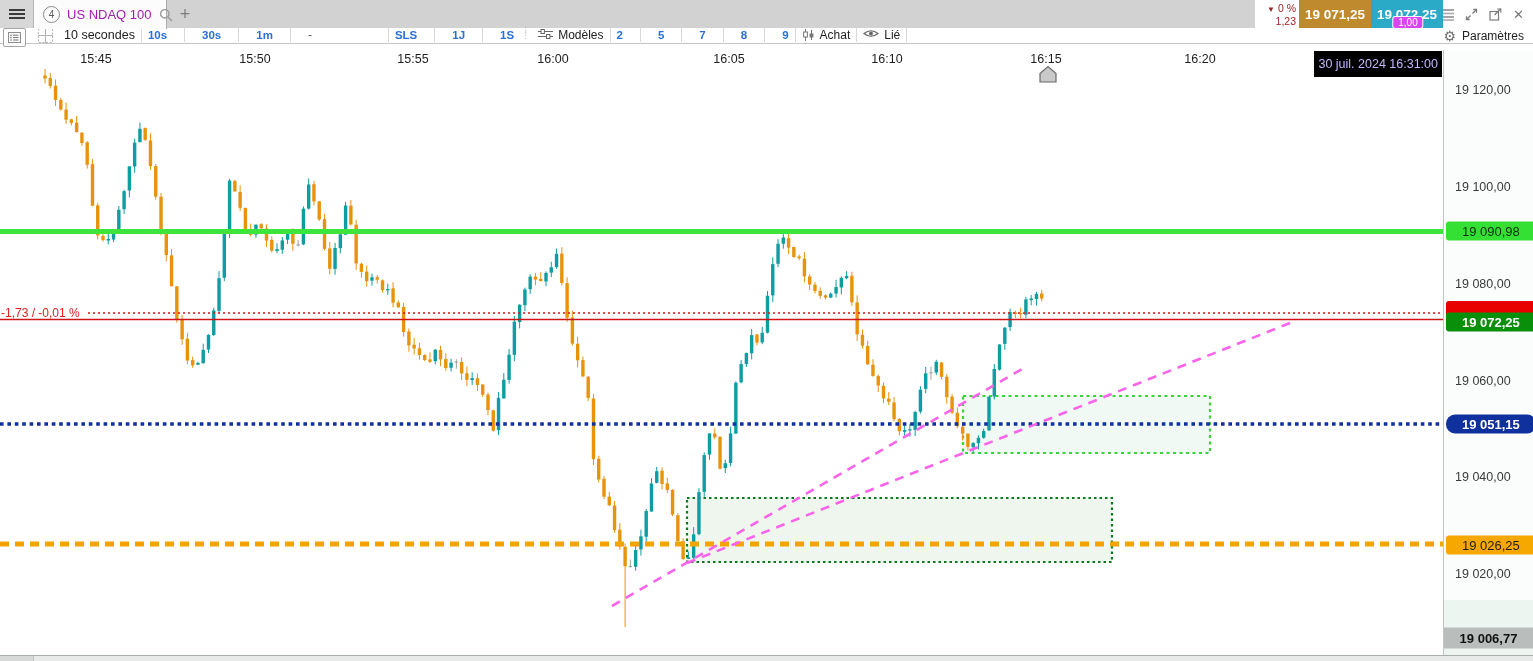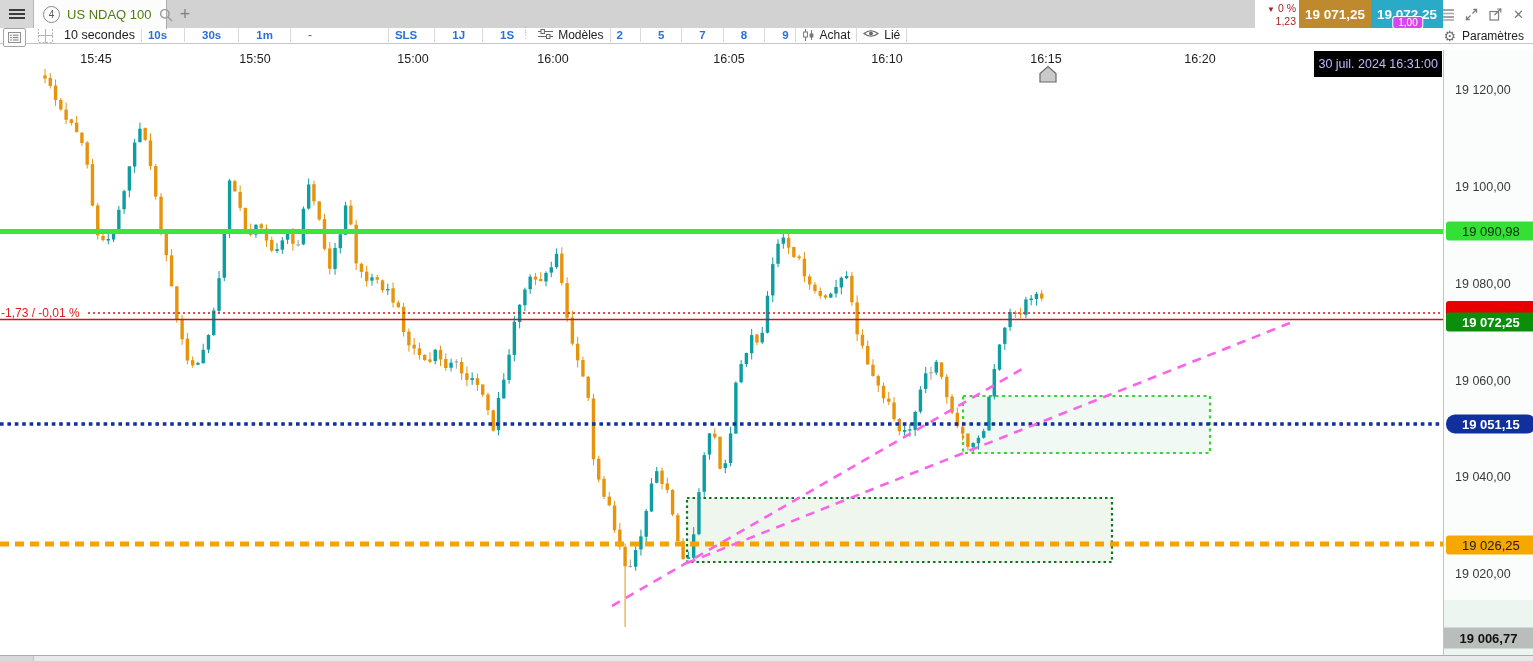--- a/index.html
+++ b/index.html
@@ -9,21 +9,21 @@
 
   
   .tabbar{position:absolute;top:0;left:0;right:0;height:28px;background:#d2d2d2;}
   .menu-btn{position:absolute;left:0;top:0;width:33px;height:28px;background:#d7d7d7;
             border-right:1px solid #b5b5b5;display:flex;align-items:center;justify-content:center;cursor:pointer;}
   .menu-btn .bar{display:block;width:16px;height:2.4px;background:#3c3c3c;margin:1.6px 0;}
   .tab{position:absolute;left:34px;top:0;width:133px;height:29px;background:#fcfcfc;z-index:3;
        border-right:1px solid #ababab;display:flex;align-items:center;gap:7px;padding:0 9px;box-sizing:border-box;cursor:pointer;}
   .tab-num{width:15px;height:15px;border:1.2px solid #8a8a8a;border-radius:50%;color:#5a5a5a;
            font-size:10px;display:flex;align-items:center;justify-content:center;flex:none;}
-  .tab-title{font-size:13px;color:#4d7c0f;white-space:nowrap;}
+  .tab-title{font-size:13px;color:#a21caf;white-space:nowrap;}
   .plus-tab{position:absolute;left:172px;top:1px;width:26px;height:26px;color:#7e7e7e;font-size:18px;
             display:flex;align-items:center;justify-content:center;cursor:pointer;}
   .quote-panel{position:absolute;right:0;top:0;width:278px;height:28px;background:#fff;display:flex;align-items:stretch;}
   .change-block{width:41px;padding:2px 3px 0 0;text-align:right;color:#a32424;font-size:10.5px;line-height:1.2;}
   .change-block .tri{font-size:8px;}
   .px-box{width:72px;display:flex;align-items:center;justify-content:center;color:#fff;
           font-weight:bold;font-size:13.5px;cursor:pointer;}
   .spread-badge{position:absolute;left:113px;top:17px;transform:translateX(-50%);background:#d946ef;color:#fff;
           font-size:10px;padding:0 5px;border-radius:2px;box-shadow:0 0 0 1px #ffffff;z-index:4;margin-left:40px;}
   .win-icons{flex:1;display:flex;align-items:center;justify-content:flex-end;gap:11px;padding-right:9px;color:#777;}
@@ -606,21 +606,21 @@
         <line x1="0" y1="544" x2="1443" y2="544" stroke="#f5a300" stroke-width="5" stroke-dasharray="9,6"></line>
         <line x1="88" y1="313" x2="1443" y2="313" stroke="#e01010" stroke-width="1.3" stroke-dasharray="2,3"></line>
         <line x1="0" y1="319.5" x2="1443" y2="319.5" stroke="#cf1717" stroke-width="1.5"></line>
         <line x1="612" y1="606" x2="1022" y2="369" stroke="#fa64ea" stroke-width="2.6" stroke-dasharray="9,7"></line>
         <line x1="687" y1="563" x2="1290" y2="323" stroke="#fa64ea" stroke-width="2.6" stroke-dasharray="9,7"></line>
         <polygon points="1040,82 1040,73.5 1048,66.5 1056,73.5 1056,82" fill="#c9c9c9" stroke="#696969" stroke-width="1.2"></polygon>
       </svg>
     <div id="time-labels">
         <span class="time-label" style="left: 96px;">15:45</span>
         <span class="time-label" style="left: 255px;">15:50</span>
-        <span class="time-label" style="left: 413px;">15:00</span>
+        <span class="time-label" style="left: 413px;">15:55</span>
         <span class="time-label" style="left: 553px;">16:00</span>
         <span class="time-label" style="left: 729px;">16:05</span>
         <span class="time-label" style="left: 887px;">16:10</span>
         <span class="time-label" style="left: 1046px;">16:15</span>
         <span class="time-label" style="left: 1200px;">16:20</span>
       </div>
     <div class="dt-box">30 juil. 2024 16:31:00</div>
     <div class="left-change">-1,73 / -0,01 %</div>
   </div>
 

